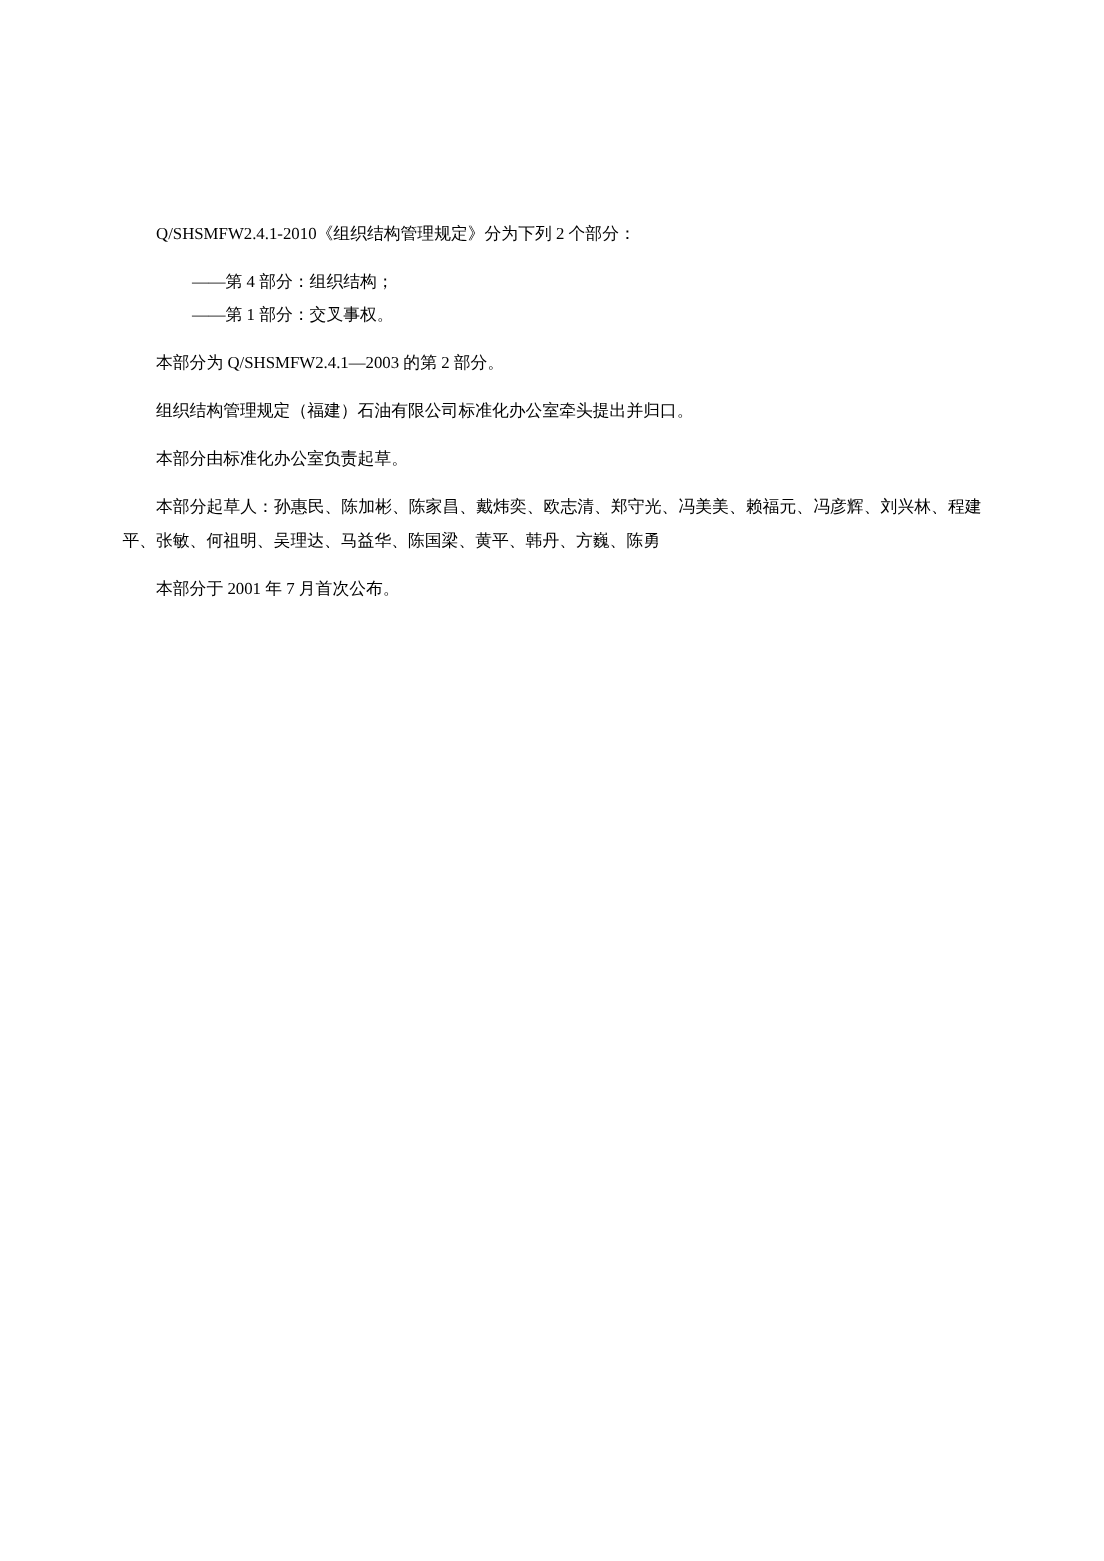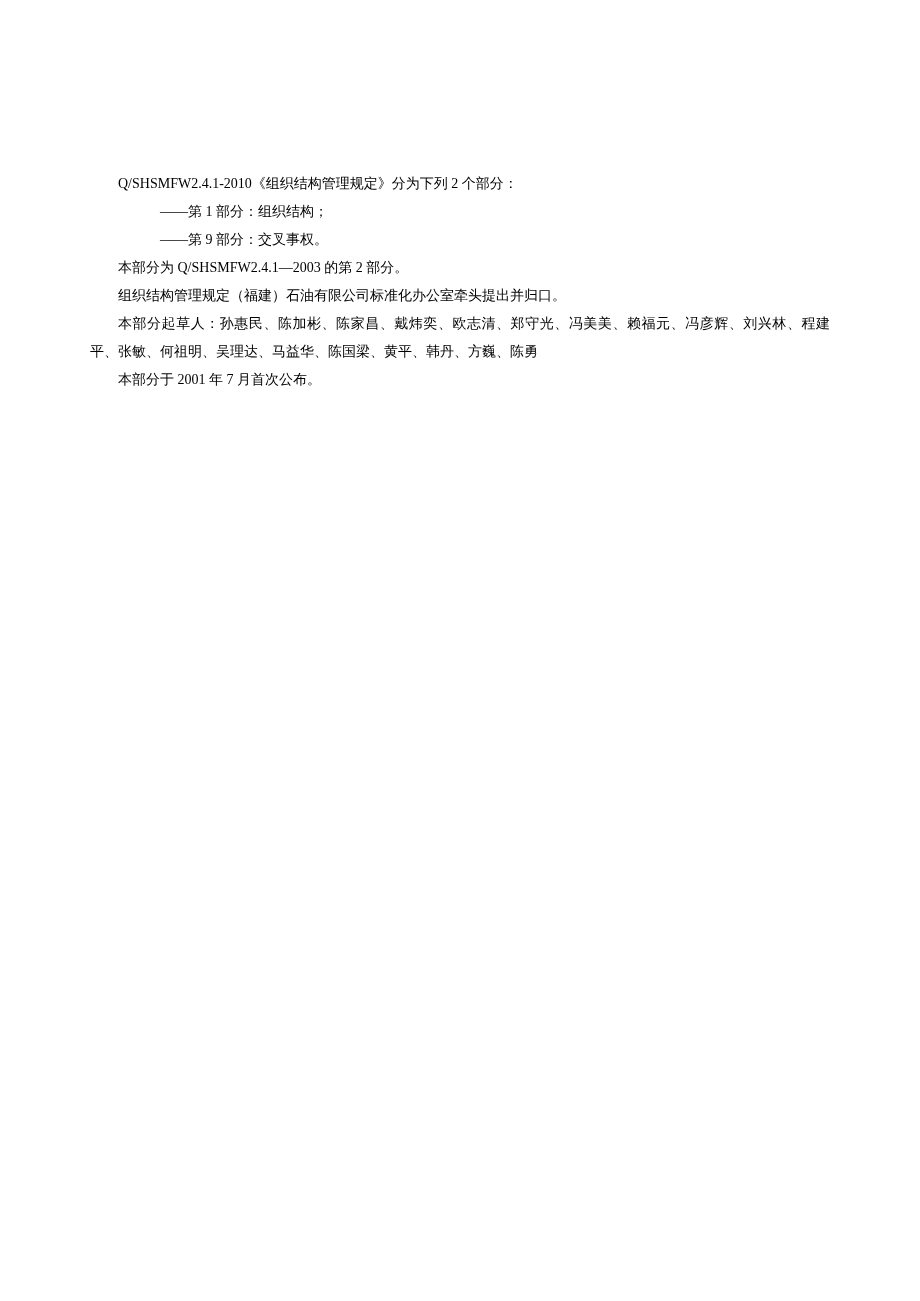--- a/index.html
+++ b/index.html
@@ -15,31 +15,32 @@
       font-size: 14px;
       color: #000000;
       line-height: 2.0;
       padding: 170px 90px 0 90px;
     }
     .content {
       text-align: justify;
     }
     .para {
       text-indent: 2em;
-      margin: 0;
+      margin: 12px;
     }
     .para-sub {
       text-indent: 5em;
       margin: 0;
     }
   </style>
 </head>
 <body>
 
 <div class="content">
   <p class="para">Q/SHSMFW2.4.1-2010《组织结构管理规定》分为下列 2 个部分：</p>
-  <p class="para-sub">——第 1 部分：组织结构；</p>
-  <p class="para-sub">——第 9 部分：交叉事权。</p>
+  <p class="para-sub">——第 4 部分：组织结构；</p>
+  <p class="para-sub">——第 1 部分：交叉事权。</p>
   <p class="para">本部分为 Q/SHSMFW2.4.1—2003 的第 2 部分。</p>
   <p class="para">组织结构管理规定（福建）石油有限公司标准化办公室牵头提出并归口。</p>
+  <p class="para">本部分由标准化办公室负责起草。</p>
   <p class="para">本部分起草人：孙惠民、陈加彬、陈家昌、戴炜奕、欧志清、郑守光、冯美美、赖福元、冯彦辉、刘兴林、程建平、张敏、何祖明、吴理达、马益华、陈国梁、黄平、韩丹、方巍、陈勇</p>
   <p class="para">本部分于 2001 年 7 月首次公布。</p>
 </div>
 
 </body></html>

